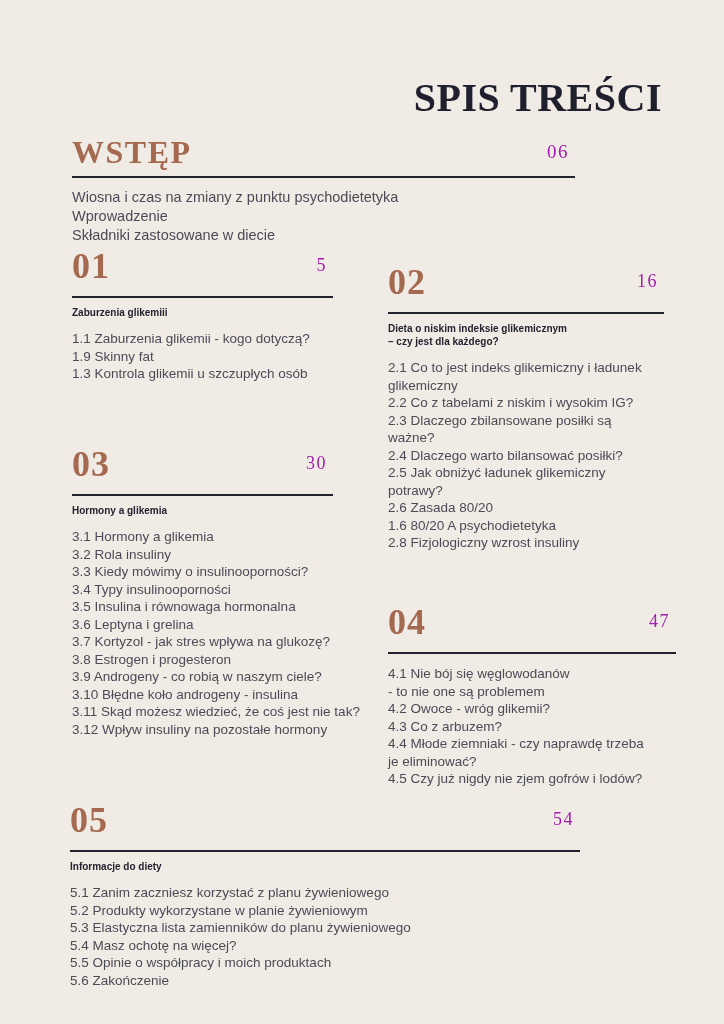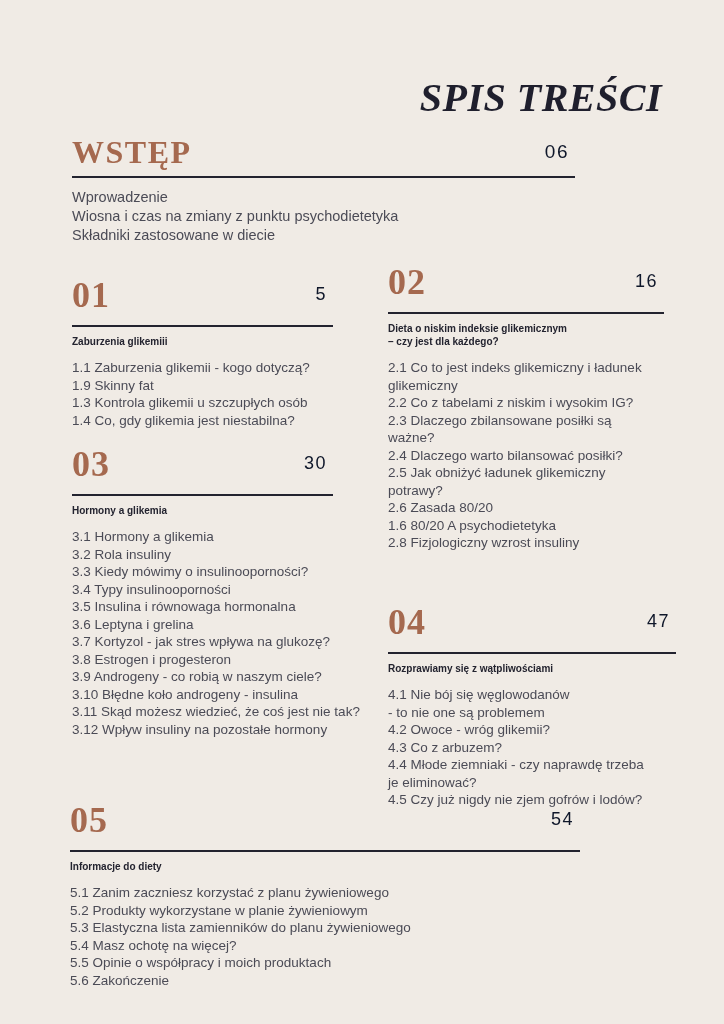--- a/index.html
+++ b/index.html
@@ -11,21 +11,20 @@
     font-family: "Liberation Sans", sans-serif;
     color: #4b4b56;
     overflow: hidden;
   }
   .toc-title {
     position: absolute;
     top: 74px;
     right: 62px;
     margin: 0;
     font-family: "Liberation Serif", serif;
-    font-style: italic;
     font-weight: 600;
     font-size: 40px;
     letter-spacing: 0.5px;
     color: #1f1f2d;
   }
   .block { position: absolute; }
   .head {
     display: flex;
     justify-content: space-between;
     align-items: center;
@@ -33,25 +32,25 @@
   }
   .num {
     font-family: "Liberation Serif", serif;
     font-weight: 700;
     font-size: 36px;
     line-height: 1;
     letter-spacing: 1px;
     color: #a5694f;
   }
   .pagenum {
-    font-family: Liberation Sans, sans-serif;
+    font-family: Liberation Serif, serif;
     font-size: 18px;
     line-height: 1;
     letter-spacing: 1.5px;
-    color: #0f172a;
+    color: #a21caf;
     padding-right: 6px;
     margin-bottom: 2px;
   }
   .sec-title {
     margin-top: 8px;
     font-weight: 700;
     font-size: 10px;
     line-height: 1.3;
     color: #23232f;
     white-space: pre-line;
@@ -71,50 +70,50 @@
     font-weight: 700;
     font-size: 32px;
     line-height: 1;
     letter-spacing: 1.5px;
     color: #a5694f;
   }
   .wstep .pagenum { font-size: 19px; }
   .wstep .items { margin-top: 10px; font-size: 14.5px; line-height: 19px; }
   
   .sec .head { padding-bottom: 12px; }
-  .s01 { left: 72px;  top: 277px; width: 261px; }
+  .s01 { left: 72px;  top: 248px; width: 261px; }
   .s02 { left: 388px; top: 264px; width: 276px; }
   .s03 { left: 72px;  top: 446px; width: 261px; }
   .s04 { left: 388px; top: 604px; width: 288px; }
   .s05 { left: 70px;  top: 802px; width: 510px; }
   .s01 .items, .s03 .items { width: 315px; }
   .s02 .items, .s04 .items { width: 302px; }
 </style>
 </head>
 <body>
 
 <div class="page">
 
   <h1 class="toc-title">SPIS TREŚCI</h1>
 
   <section class="block wstep">
     <div class="head">
       <span class="wstep-label">WSTĘP</span>
       <span class="pagenum">06</span>
     </div>
-    <div class="items"><div>Wprowadzenie</div><div>Wiosna i czas na zmiany z punktu psychodietetyka</div><div>Składniki zastosowane w diecie</div></div>
+    <div class="items"><div>Wiosna i czas na zmiany z punktu psychodietetyka</div><div>Wprowadzenie</div><div>Składniki zastosowane w diecie</div></div>
   </section>
 
   <section class="block sec s01">
     <div class="head">
       <span class="num">01</span>
       <span class="pagenum">5</span>
     </div>
     <div class="sec-title">Zaburzenia glikemiii</div>
-    <div class="items"><div>1.1 Zaburzenia glikemii - kogo dotyczą?</div><div>1.9 Skinny fat</div><div>1.3 Kontrola glikemii u szczupłych osób</div><div>1.4 Co, gdy glikemia jest niestabilna?</div></div>
+    <div class="items"><div>1.1 Zaburzenia glikemii - kogo dotyczą?</div><div>1.9 Skinny fat</div><div>1.3 Kontrola glikemii u szczupłych osób</div></div>
   </section>
 
   <section class="block sec s02">
     <div class="head">
       <span class="num">02</span>
       <span class="pagenum">16</span>
     </div>
     <div class="sec-title">Dieta o niskim indeksie glikemicznym
 – czy jest dla każdego?</div>
     <div class="items"><div>2.1 Co to jest indeks glikemiczny i ładunek
@@ -130,21 +129,20 @@
     </div>
     <div class="sec-title">Hormony a glikemia</div>
     <div class="items"><div>3.1 Hormony a glikemia</div><div>3.2 Rola insuliny</div><div>3.3 Kiedy mówimy o insulinooporności?</div><div>3.4 Typy insulinooporności</div><div>3.5 Insulina i równowaga hormonalna</div><div>3.6 Leptyna i grelina</div><div>3.7 Kortyzol - jak stres wpływa na glukozę?</div><div>3.8 Estrogen i progesteron</div><div>3.9 Androgeny - co robią w naszym ciele?</div><div>3.10 Błędne koło androgeny - insulina</div><div>3.11 Skąd możesz wiedzieć, że coś jest nie tak?</div><div>3.12 Wpływ insuliny na pozostałe hormony</div></div>
   </section>
 
   <section class="block sec s04">
     <div class="head">
       <span class="num">04</span>
       <span class="pagenum">47</span>
     </div>
-    <div class="sec-title">Rozprawiamy się z wątpliwościami</div>
     <div class="items"><div>4.1 Nie bój się węglowodanów
 - to nie one są problemem</div><div>4.2 Owoce - wróg glikemii?</div><div>4.3 Co z arbuzem?</div><div>4.4 Młode ziemniaki - czy naprawdę trzeba
 je eliminować?</div><div>4.5 Czy już nigdy nie zjem gofrów i lodów?</div></div>
   </section>
 
   <section class="block sec s05">
     <div class="head">
       <span class="num">05</span>
       <span class="pagenum">54</span>
     </div>

